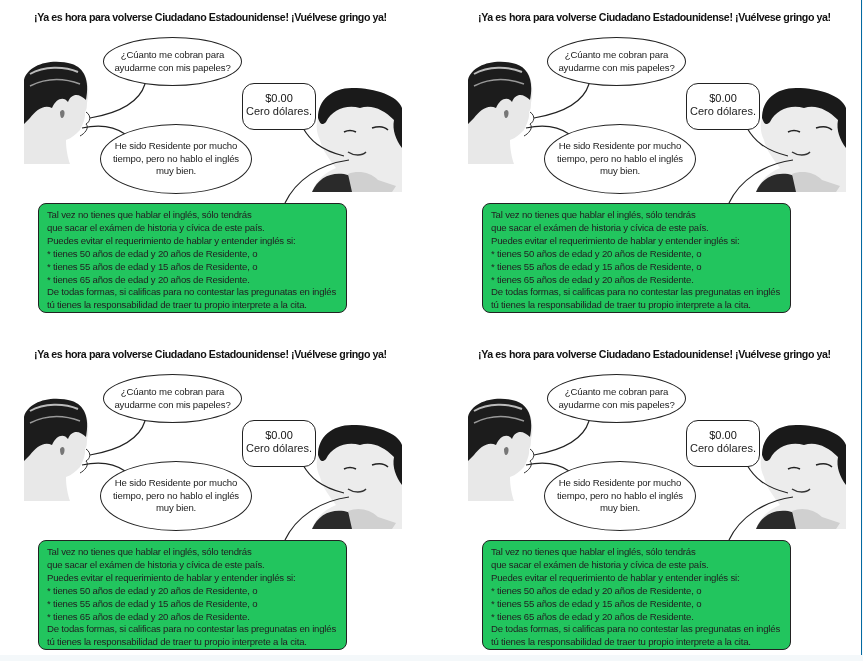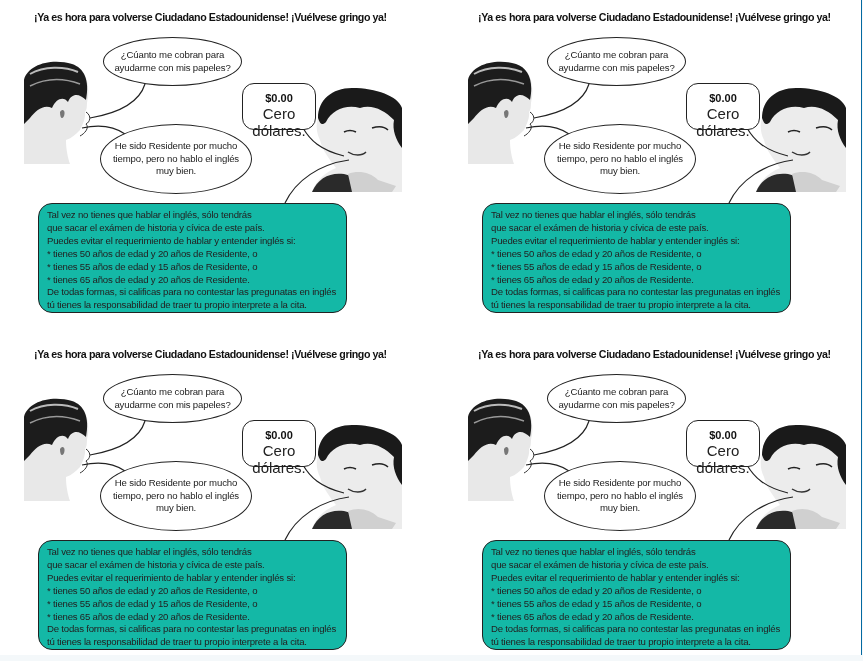--- a/index.html
+++ b/index.html
@@ -44,31 +44,31 @@
   }
   .oval .txt { white-space: pre-line; }
   .roundbox {
     position: absolute;
     border: 1.3px solid #222;
     border-radius: 12px;
     background: #fff;
   }
   .price {
     display: block; text-align: center;
-    font-weight: bold; font-size: 11px; margin-top: 8px; color: #111;
+    font-weight: normal; font-size: 11px; margin-top: 8px; color: #111;
   }
   .price-sub {
     display: block; text-align: center;
-    font-size: 15px; color: #222; margin-top: 1px;
+    font-size: 11px; color: #222; margin-top: 1px;
   }
   .bigbox {
     position: absolute;
     border: 1.3px solid #222;
-    border-radius: 14px;
-    background: #14b8a6;
+    border-radius: 8px;
+    background: #22c55e;
     padding: 5px 0 0 8px;
     box-sizing: border-box;
     font-size: 9.6px;
     line-height: 12.9px;
     color: #222;
     letter-spacing: -0.2px;
   }
   .bigbox .line { display: block; white-space: nowrap; }
   .bigbox .u { }
   svg.tails { position: absolute; left: 0; top: 0; overflow: visible; }

